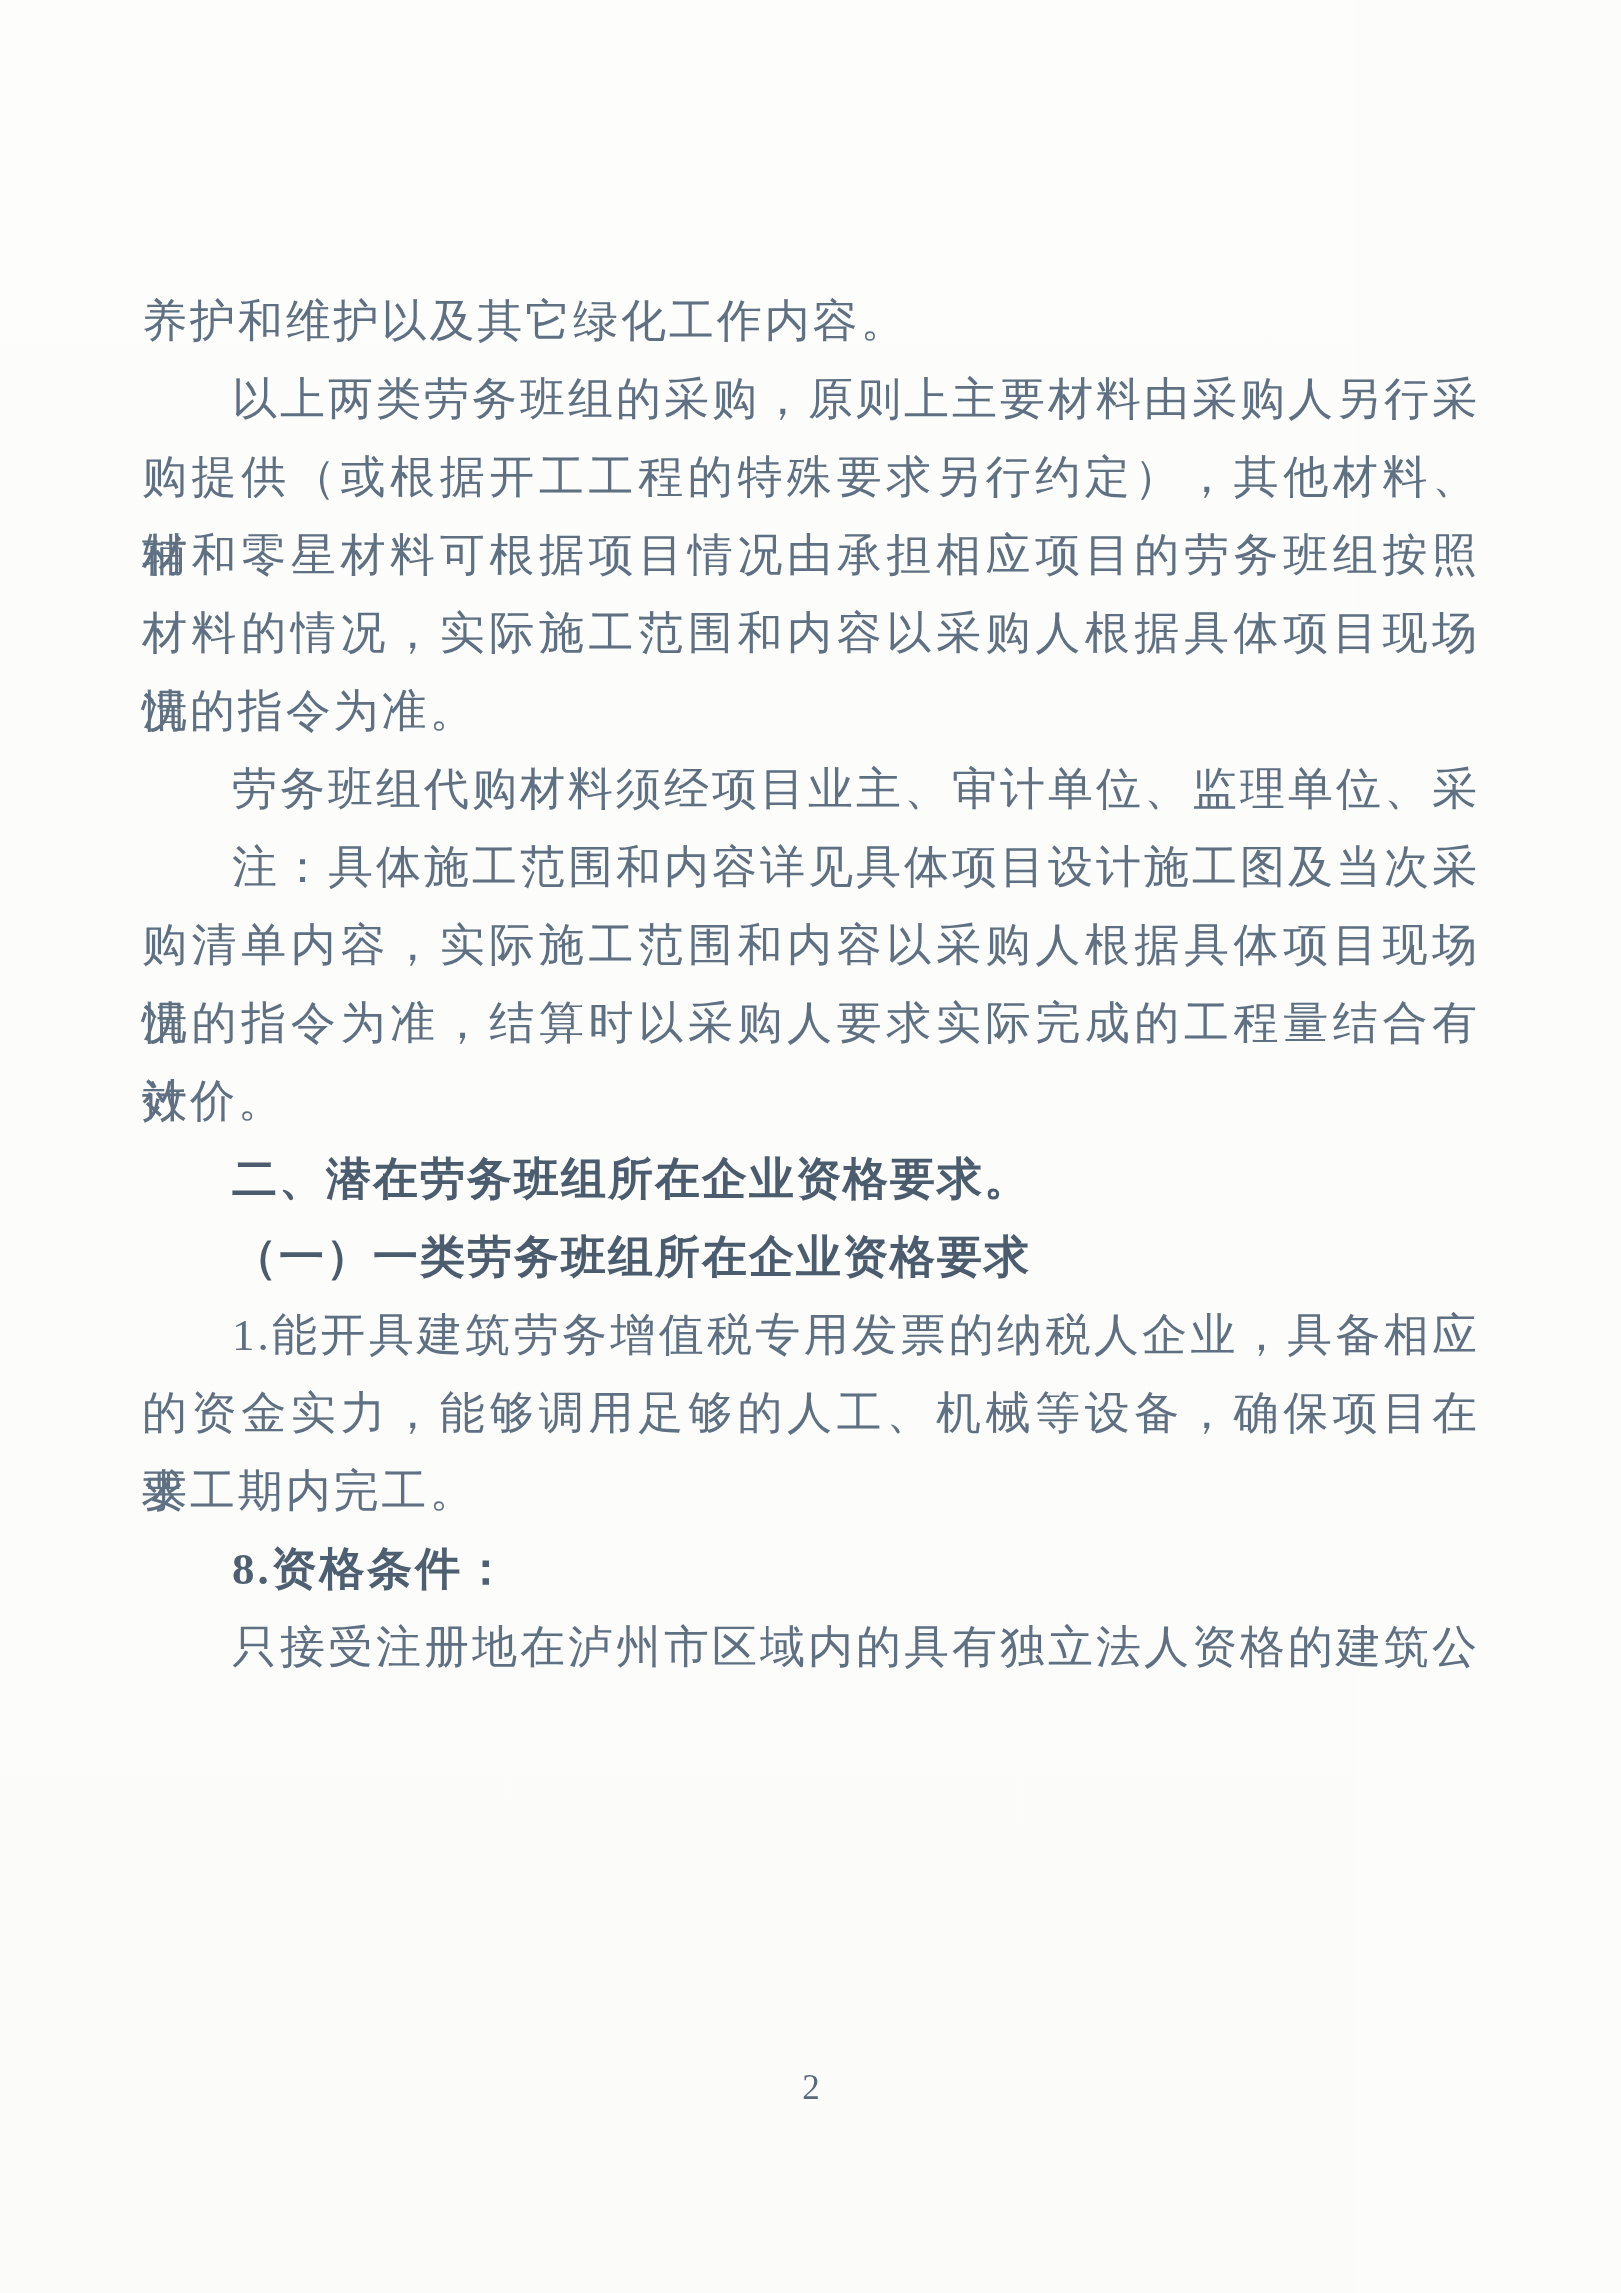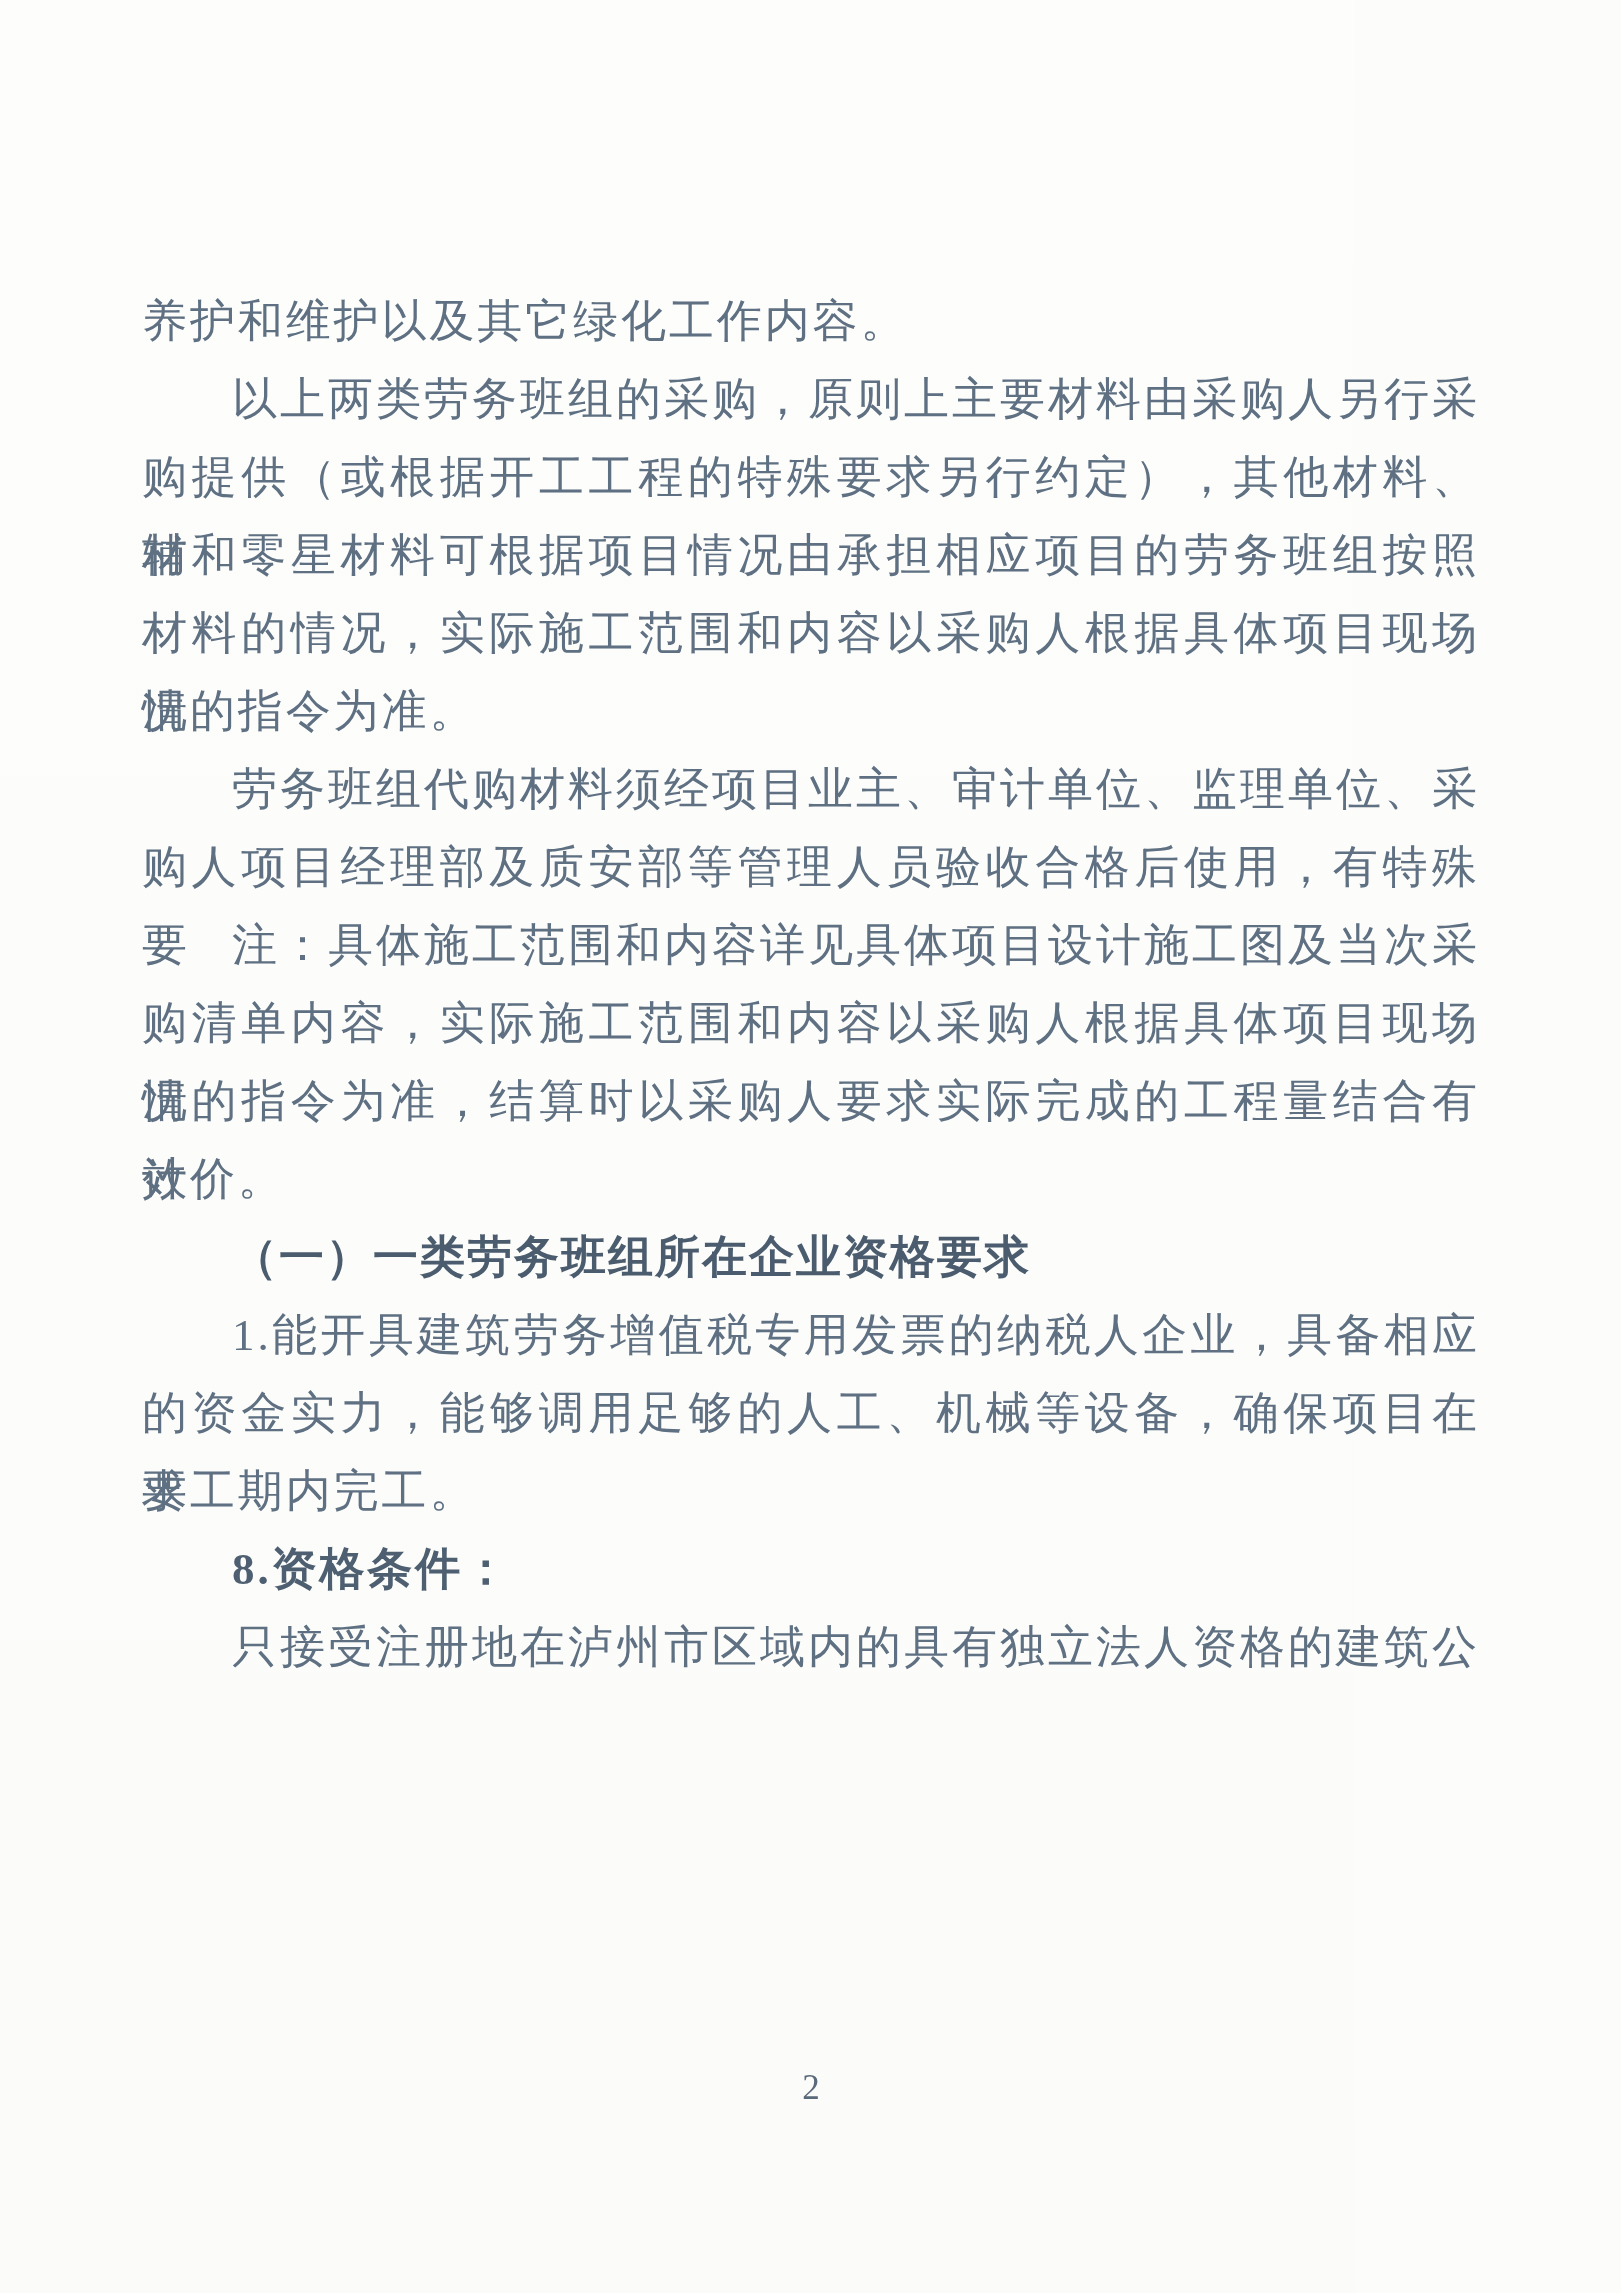--- a/index.html
+++ b/index.html
@@ -73,25 +73,25 @@
 
 <div class="page">
   <div class="content">
     <div class="line">养护和维护以及其它绿化工作内容。</div>
     <div class="line indent fill">以上两类劳务班组的采购，原则上主要材料由采购人另行采</div>
     <div class="line fill">购提供（或根据开工工程的特殊要求另行约定），其他材料、辅</div>
     <div class="line fill">材和零星材料可根据项目情况由承担相应项目的劳务班组按照</div>
     <div class="line fill">材料的情况，实际施工范围和内容以采购人根据具体项目现场情</div>
     <div class="line">况的指令为准。</div>
     <div class="line indent fill">劳务班组代购材料须经项目业主、审计单位、监理单位、采</div>
-    <div class="line fill">购人项目经理部及质安部等管理人员验收合格后使用，有特殊要</div>
     <div class="line indent fill">注：具体施工范围和内容详见具体项目设计施工图及当次采</div>
     <div class="line fill">购清单内容，实际施工范围和内容以采购人根据具体项目现场情</div>
     <div class="line fill">况的指令为准，结算时以采购人要求实际完成的工程量结合有效</div>
     <div class="line">计价。</div>
+    <div class="line indent heading">二、潜在劳务班组所在企业资格要求。</div>
     <div class="line indent heading">（一）一类劳务班组所在企业资格要求</div>
     <div class="line indent fill">1.能开具建筑劳务增值税专用发票的纳税人企业，具备相应</div>
     <div class="line fill">的资金实力，能够调用足够的人工、机械等设备，确保项目在要</div>
     <div class="line">求工期内完工。</div>
     <div class="line indent subheading">8.资格条件：</div>
     <div class="line indent fill">只接受注册地在泸州市区域内的具有独立法人资格的建筑公</div>
   </div>
 
   <div class="footer">
     <span class="page-number">2</span>

